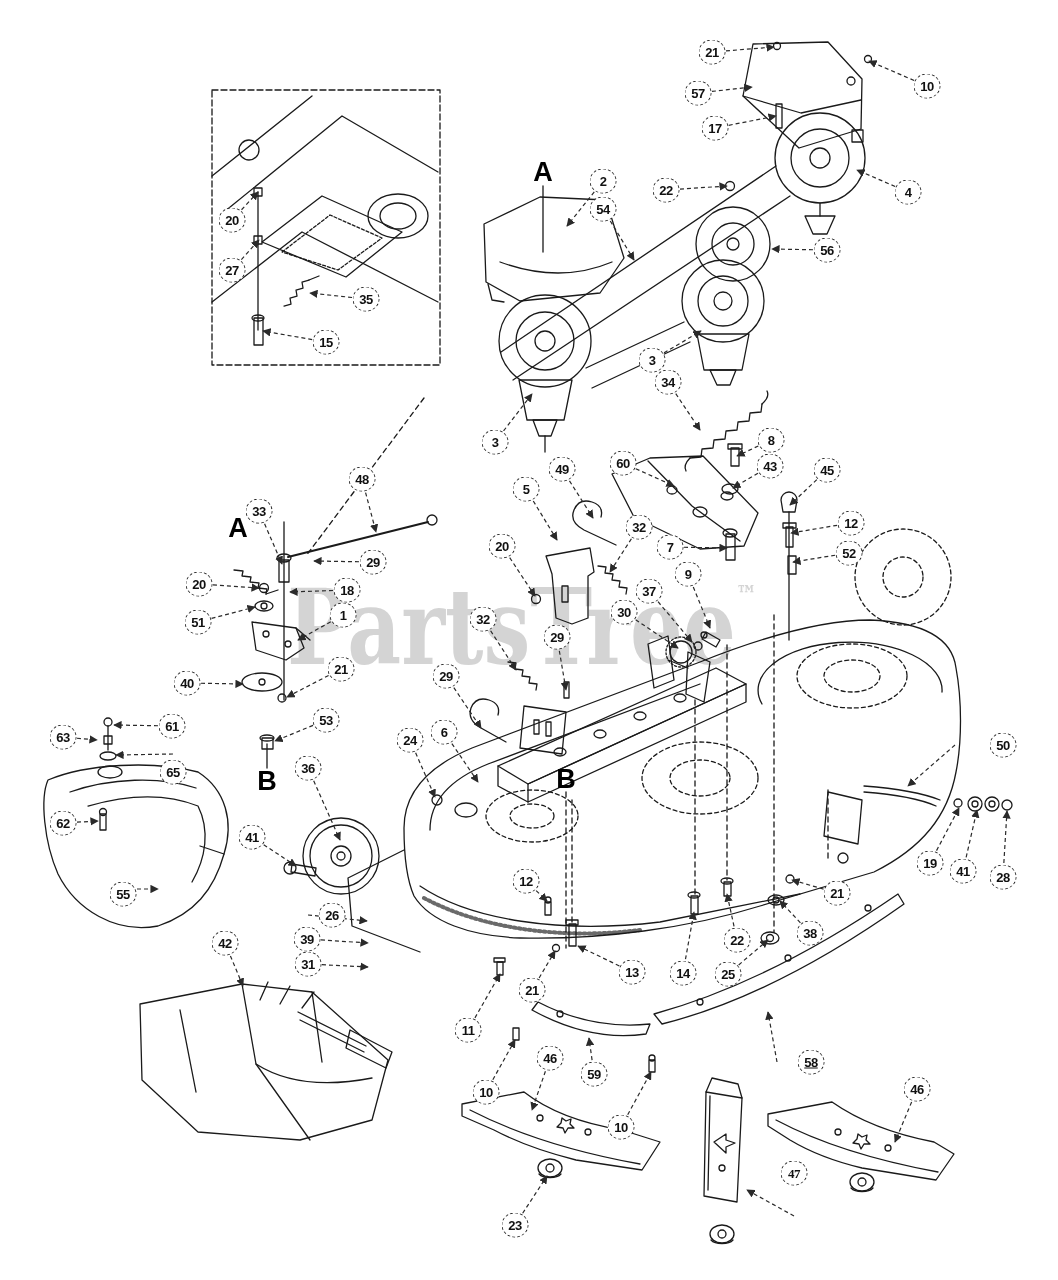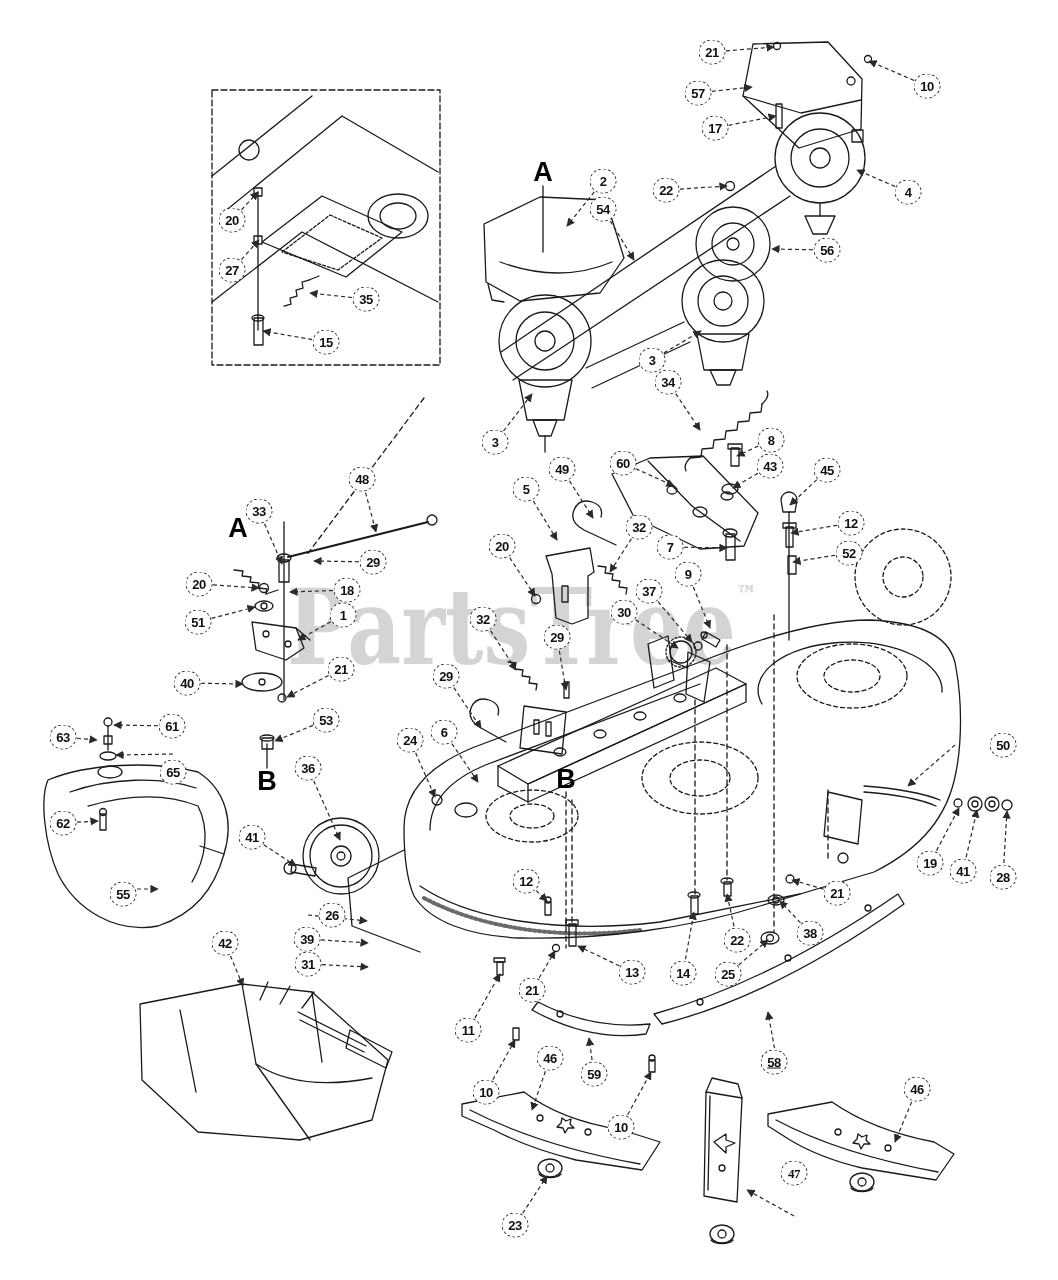--- a/index.html
+++ b/index.html
@@ -473,21 +473,21 @@
       <div class="callout" style="left: 810px; top: 933px;">38</div>
       <div class="callout" style="left: 837px; top: 893px;">21</div>
       <div class="callout" style="left: 532px; top: 990px;">21</div>
       <div class="callout" style="left: 468px; top: 1030px;">11</div>
       <div class="callout" style="left: 308px; top: 915px; margin-left: 24px;">26</div>
       <div class="callout" style="left: 307px; top: 939px;">39</div>
       <div class="callout" style="left: 308px; top: 964px;">31</div>
       <div class="callout" style="left: 486px; top: 1092px;">10</div>
       <div class="callout" style="left: 550px; top: 1058px;">46</div>
       <div class="callout" style="left: 594px; top: 1074px;">59</div>
-      <div class="callout" style="left: 774px; top: 1062px; text-decoration: underline;">58</div>
+      <div class="callout" style="left: 811px; top: 1062px; text-decoration: underline;">58</div>
       <div class="callout" style="left: 621px; top: 1127px;">10</div>
       <div class="callout" style="left: 515px; top: 1225px;">23</div>
       <div class="callout" style="left: 917px; top: 1089px;">46</div>
       <div class="callout" style="left: 794px; top: 1173px; font-family: Liberation Serif, serif;">47</div>
       <div class="sec-letter" style="left: 543px; top: 172px;">A</div>
       <div class="sec-letter" style="left: 238px; top: 528px;">A</div>
       <div class="sec-letter" style="left: 267px; top: 781px;">B</div>
       <div class="sec-letter" style="left: 566px; top: 779px;">B</div>
     </div>
 </div>

